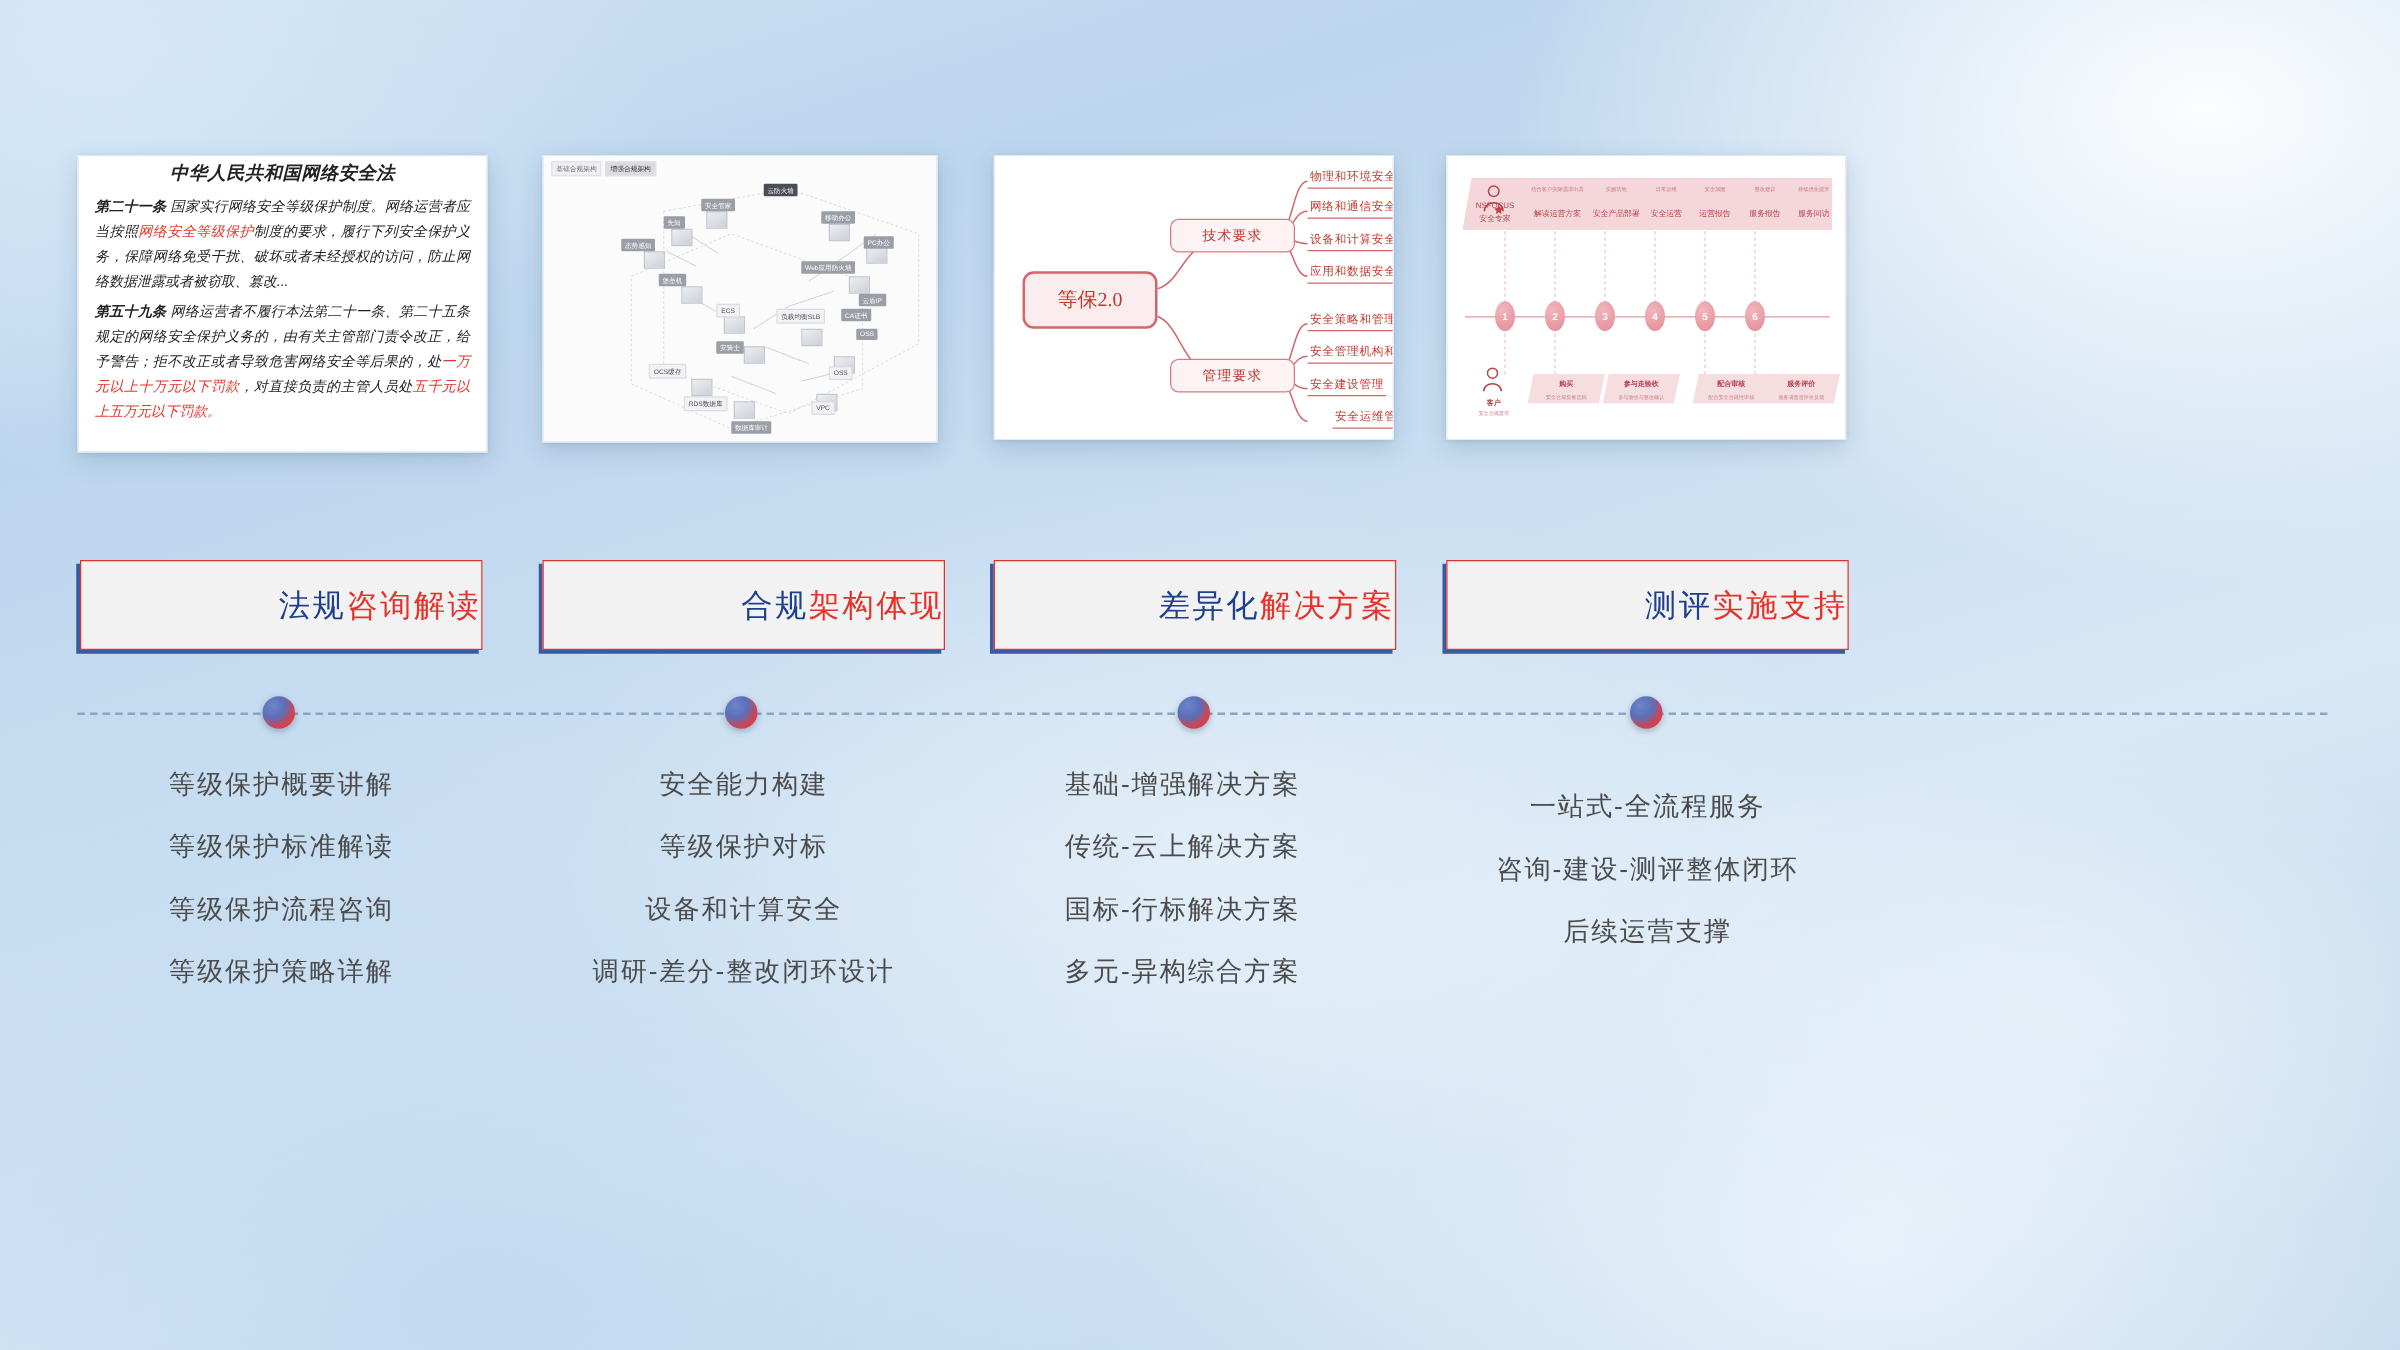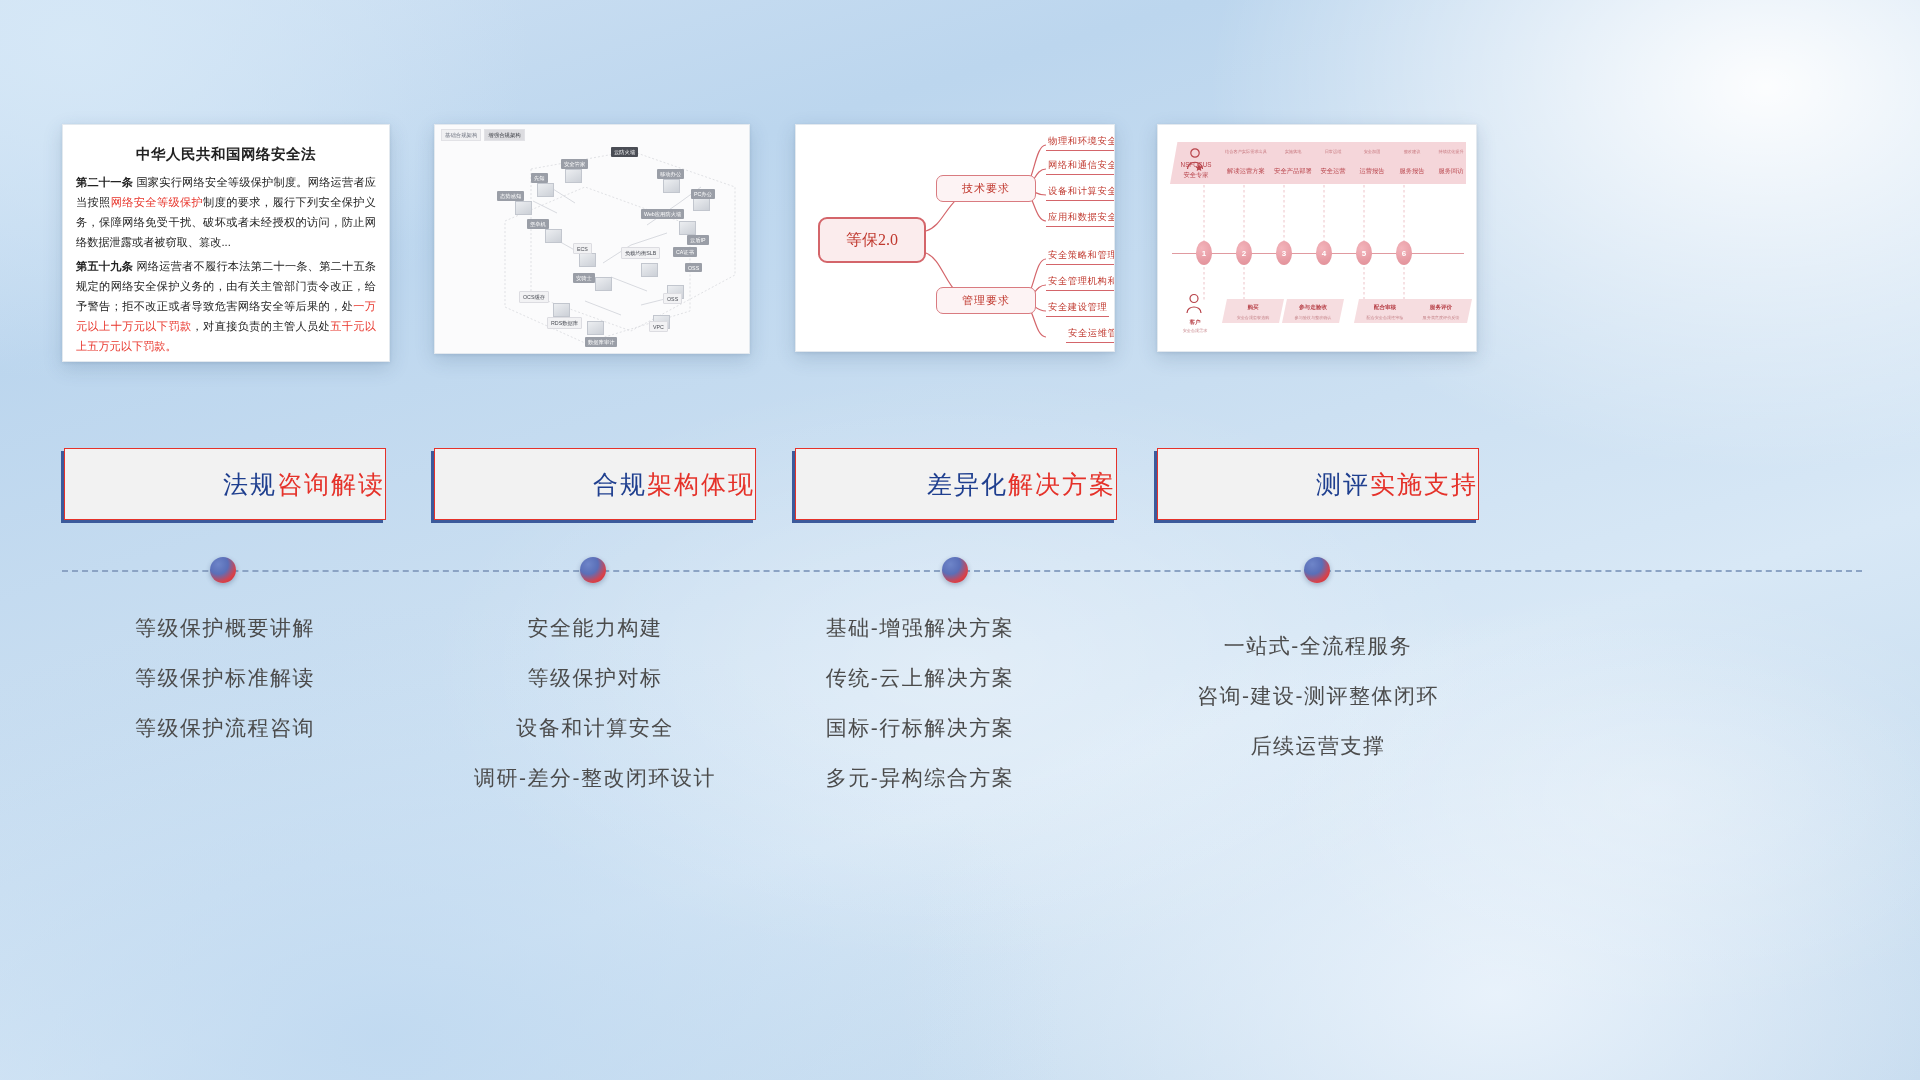--- a/index.html
+++ b/index.html
@@ -28,21 +28,21 @@
     background:#fff; border:1px solid #e3e9ef;
     box-shadow:0 6px 18px rgba(40,70,110,0.18), 0 1px 3px rgba(40,70,110,0.12);
     overflow:hidden;
   }
   .card.c1 { left:62px;  width:328px; height:238px; }
   .card.c2 { left:434px; width:316px; height:230px; }
   .card.c3 { left:795px; width:320px; height:228px; }
   .card.c4 { left:1157px;width:320px; height:228px; }
 
   
-  .law { padding:20px 13px 8px 13px; color:#222; }
+  .law { padding:4px 13px 8px 13px; color:#222;font-style:italic; }
   .law h3 { font-size:14.5px; text-align:center; font-weight:bold; letter-spacing:.5px; margin-bottom:9px; }
   .law p { font-size:11.2px; line-height:1.78; text-align:justify; }
   .law b { font-weight:bold; }
   .law .rd { color:#e8342a; }
 
   
   .arch { position:relative; width:100%; height:100%; background:#fbfbfc; }
   .arch .tabs { position:absolute; top:4px; left:6px; display:flex; gap:3px; }
   .arch .tabs span { font-size:5.4px; color:#6f7480; padding:1.5px 3px; background:#f0f0f2; border:.5px solid #e2e2e6; }
   .arch .tabs span.on { background:#dcdce0; color:#33363d; }
@@ -333,28 +333,29 @@
   <div class="node" style="left:518px;"></div>
   <div class="node" style="left:880px;"></div>
   <div class="node" style="left:1242px;"></div>
 </div>
 
 <div class="lists">
   <div class="col" style="left:64px; width:322px;">
     <div>等级保护概要讲解</div>
     <div>等级保护标准解读</div>
     <div>等级保护流程咨询</div>
+    <div>等级保护策略详解</div>
   </div>
   <div class="col" style="left:434px; width:322px;">
     <div>安全能力构建</div>
     <div>等级保护对标</div>
     <div>设备和计算安全</div>
     <div>调研-差分-整改闭环设计</div>
   </div>
-  <div class="col" style="left:759px; width:322px;text-align:center;">
+  <div class="col" style="left:785px; width:322px;text-align:center;">
     <div>基础-增强解决方案</div>
     <div>传统-云上解决方案</div>
     <div>国标-行标解决方案</div>
     <div>多元-异构综合方案</div>
   </div>
   <div class="col" style="left:1130px; width:376px; top:18px;">
     <div>一站式-全流程服务</div>
     <div>咨询-建设-测评整体闭环</div>
     <div>后续运营支撑</div>
   </div>

